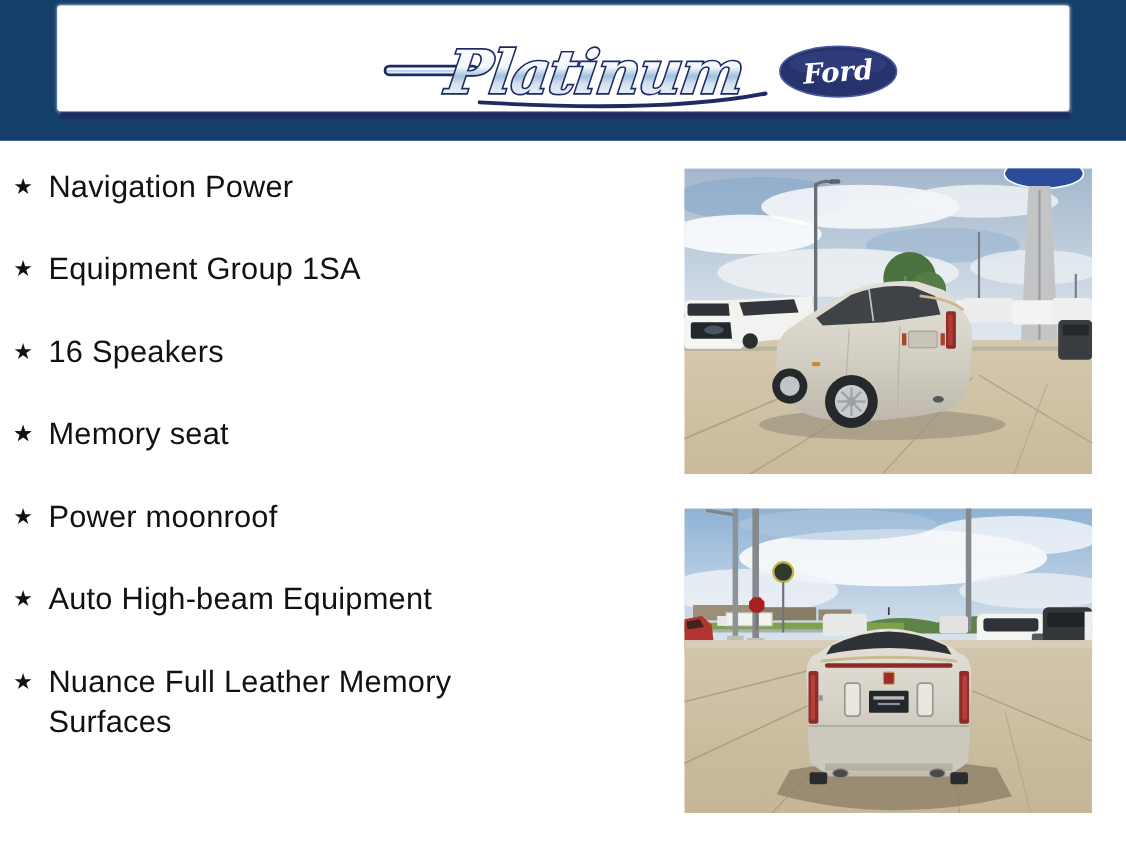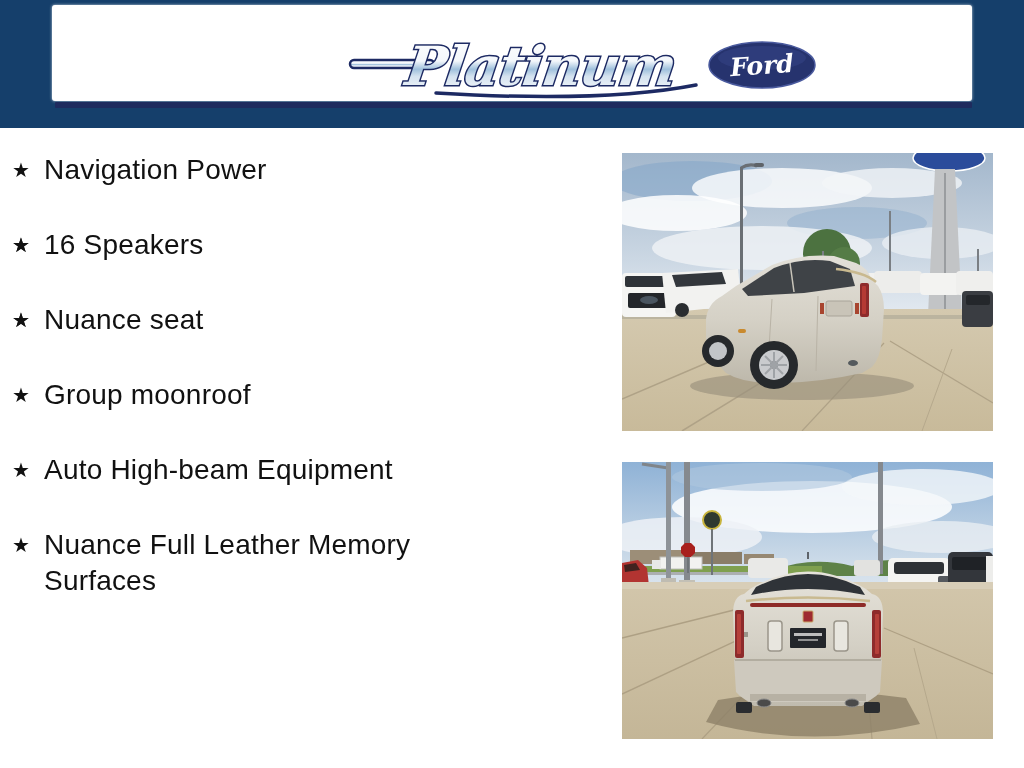--- a/index.html
+++ b/index.html
@@ -74,35 +74,36 @@
     <div class="header-accent"></div>
   </header>
 
   <ul class="features">
     <li>
       <span class="star">★</span>
       <span>Navigation Power</span>
     </li>
     <li>
       <span class="star">★</span>
+      <span>Equipment Group 1SA</span>
     </li>
     <li>
       <span class="star">★</span>
       <span>16 Speakers</span>
     </li>
     <li>
       <span class="star">★</span>
     </li>
     <li>
       <span class="star">★</span>
-      <span>Nuance seat</span>
-    </li>
-    <li>
-      <span class="star">★</span>
-      <span>Group moonroof</span>
+      <span>Memory seat</span>
+    </li>
+    <li>
+      <span class="star">★</span>
+      <span>Power moonroof</span>
     </li>
     <li>
       <span class="star">★</span>
       <span>Auto High-beam Equipment</span>
     </li>
     <li>
       <span class="star">★</span>
       <span>Nuance Full Leather Memory Surfaces</span>
     </li>
   </ul>

